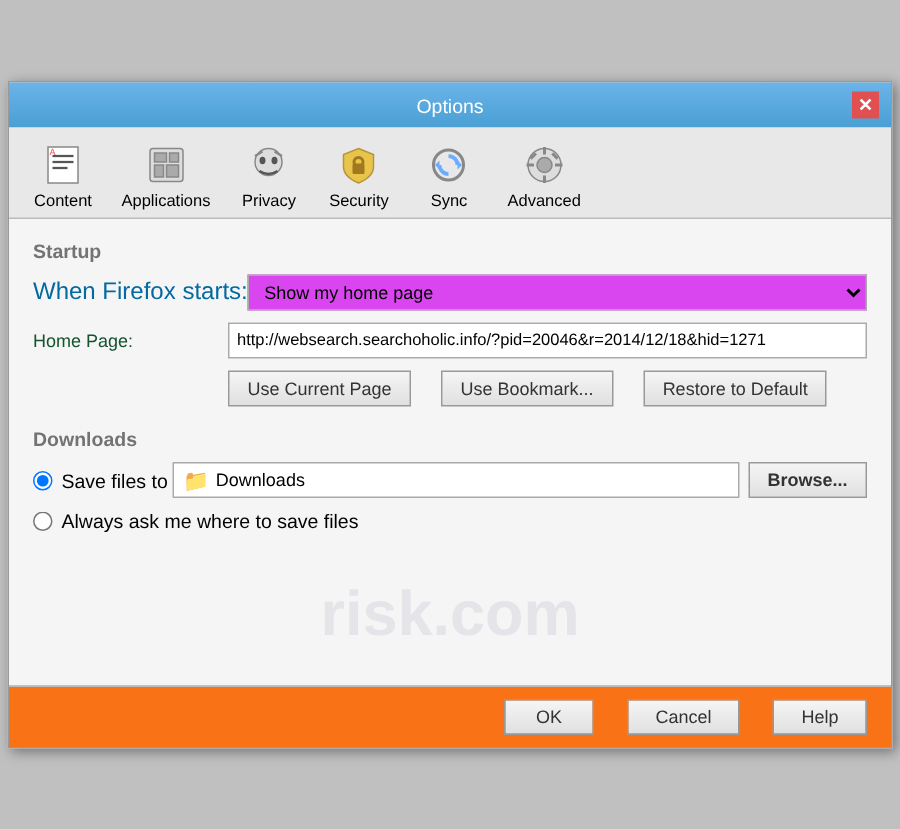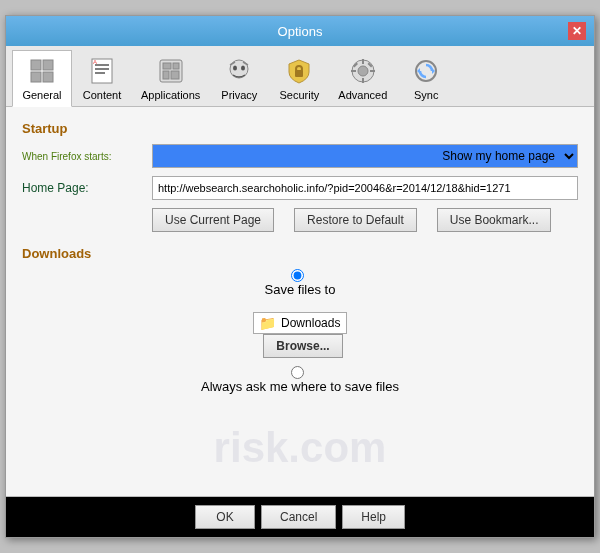--- a/index.html
+++ b/index.html
@@ -85,42 +85,41 @@
       margin-bottom: 2px;
     }
     .content {
       background: #f5f5f5;
       padding: 14px 16px;
       flex: 1;
     }
     .section-label {
       font-size: 13px;
       font-weight: bold;
-      color: #a16207;
+      color: #737373;
       margin-bottom: 8px;
     }
     .startup-row {
       display: flex;
       align-items: center;
       margin-bottom: 8px;
     }
     .startup-row label {
       min-width: 130px;
-      color: #4d7c0f;
-      font-size: 10px;
+      color: #0369a1;
+      font-size: 16px;
     }
     .startup-select {
       flex: 1;
       padding: 3px 6px;
       border: 1px solid #aaa;
-      background: #3b82f6;
+      background: #d946ef;
       font-size: 12px;
       height: 24px;
       appearance: auto;
-      text-align: right;
     }
     .home-row {
       display: flex;
       align-items: center;
       margin-bottom: 8px;
     }
     .home-row label {
       min-width: 130px;
       color: #14532d;
       font-size: 12px;
@@ -147,21 +146,20 @@
       cursor: pointer;
       color: #333;
     }
     .downloads-section {
       margin-top: 2px;
     }
     .radio-row {
       display: flex;
       align-items: center;
       margin-bottom: 8px;
-      flex-direction: column;
     }
     .radio-row input[type=radio] {
       margin-right: 6px;
     }
     .path-icon {
       margin-right: 4px;
       font-size: 14px;
     }
     .browse-btn {
       margin-left: 6px;
@@ -177,26 +175,26 @@
       bottom: 10px;
       left: 50%;
       transform: translateX(-50%);
       font-size: 42px;
       font-weight: bold;
       color: rgba(180, 180, 200, 0.25);
       white-space: nowrap;
       pointer-events: none;
     }
     .footer {
-      background: #000000;
+      background: #f97316;
       border-top: 1px solid #bbb;
       padding: 8px 16px;
       display: flex;
-      justify-content: center;
-      gap: 6px;
+      justify-content: flex-end;
+      gap: 22px;
     }
     .footer-btn {
       padding: 4px 18px;
       border: 1px solid #999;
       background: linear-gradient(to bottom, #f5f5f5, #e0e0e0);
       font-size: 12px;
       cursor: pointer;
       color: #333;
       min-width: 60px;
     }
@@ -216,31 +214,20 @@
 
 <div class="window">
 
   <div class="title-bar">
     <div style="width:18px"></div>
     <div class="title-bar-title">Options</div>
     <button class="title-bar-close">✕</button>
   </div>
 
   <div class="toolbar">
-    <div class="toolbar-item active">
-      <div class="toolbar-icon">
-        <svg width="28" height="28" viewBox="0 0 28 28">
-          <rect x="3" y="3" width="10" height="10" fill="#aaa" stroke="#888" stroke-width="1"></rect>
-          <rect x="15" y="3" width="10" height="10" fill="#aaa" stroke="#888" stroke-width="1"></rect>
-          <rect x="3" y="15" width="10" height="10" fill="#aaa" stroke="#888" stroke-width="1"></rect>
-          <rect x="15" y="15" width="10" height="10" fill="#aaa" stroke="#888" stroke-width="1"></rect>
-        </svg>
-      </div>
-      <span>General</span>
-    </div>
     <div class="toolbar-item">
       <div class="toolbar-icon">
         <svg width="28" height="28" viewBox="0 0 28 28">
           <rect x="4" y="2" width="20" height="24" fill="#fff" stroke="#888" stroke-width="1"></rect>
           <line x1="7" y1="8" x2="21" y2="8" stroke="#555" stroke-width="1.5"></line>
           <line x1="7" y1="12" x2="21" y2="12" stroke="#555" stroke-width="1.5"></line>
           <line x1="7" y1="16" x2="17" y2="16" stroke="#555" stroke-width="1.5"></line>
           <text x="5" y="7" font-size="6" fill="#e55">A</text>
         </svg>
       </div>
@@ -272,48 +259,48 @@
     </div>
     <div class="toolbar-item">
       <div class="toolbar-icon">
         <svg width="28" height="28" viewBox="0 0 28 28">
           <path d="M14 3 L24 7 L24 15 Q24 22 14 26 Q4 22 4 15 L4 7 Z" fill="#e8c44a" stroke="#b8943a" stroke-width="1"></path>
           <rect x="10" y="13" width="8" height="7" rx="1" fill="#a07820"></rect>
           <circle cx="14" cy="12" r="3" fill="none" stroke="#a07820" stroke-width="2"></circle>
         </svg>
       </div>
       <span>Security</span>
+    </div>
+    <div class="toolbar-item">
+      <div class="toolbar-icon">
+        <svg width="28" height="28" viewBox="0 0 28 28">
+          <circle cx="14" cy="14" r="10" fill="none" stroke="#888" stroke-width="2"></circle>
+          <path d="M14 8 A6 6 0 0 1 20 14" fill="none" stroke="#6aacff" stroke-width="2.5"></path>
+          <path d="M14 20 A6 6 0 0 1 8 14" fill="none" stroke="#6aacff" stroke-width="2.5"></path>
+          <polygon points="20,11 20,17 23,14" fill="#6aacff"></polygon>
+          <polygon points="8,11 8,17 5,14" fill="#6aacff"></polygon>
+        </svg>
+      </div>
+      <span>Sync</span>
     </div>
     <div class="toolbar-item">
       <div class="toolbar-icon">
         <svg width="28" height="28" viewBox="0 0 28 28">
           <circle cx="14" cy="14" r="11" fill="#ddd" stroke="#888" stroke-width="1"></circle>
           <circle cx="14" cy="14" r="5" fill="#aaa" stroke="#888" stroke-width="1"></circle>
           <rect x="13" y="2" width="2" height="5" fill="#888"></rect>
           <rect x="13" y="21" width="2" height="5" fill="#888"></rect>
           <rect x="2" y="13" width="5" height="2" fill="#888"></rect>
           <rect x="21" y="13" width="5" height="2" fill="#888"></rect>
           <rect x="5.5" y="5.5" width="2" height="5" fill="#888" transform="rotate(45 6.5 8)"></rect>
           <rect x="20" y="5.5" width="2" height="5" fill="#888" transform="rotate(-45 21 8)"></rect>
         </svg>
       </div>
       <span>Advanced</span>
     </div>
-    <div class="toolbar-item">
-      <div class="toolbar-icon">
-        <svg width="28" height="28" viewBox="0 0 28 28">
-          <circle cx="14" cy="14" r="10" fill="none" stroke="#888" stroke-width="2"></circle>
-          <path d="M14 8 A6 6 0 0 1 20 14" fill="none" stroke="#6aacff" stroke-width="2.5"></path>
-          <path d="M14 20 A6 6 0 0 1 8 14" fill="none" stroke="#6aacff" stroke-width="2.5"></path>
-          <polygon points="20,11 20,17 23,14" fill="#6aacff"></polygon>
-          <polygon points="8,11 8,17 5,14" fill="#6aacff"></polygon>
-        </svg>
-      </div>
-      <span>Sync</span>
-    </div>
   </div>
 
   <div class="content">
 
     <div class="section-label">Startup</div>
 
     <div class="startup-row">
       <label>When Firefox starts:</label>
       <select class="startup-select">
         <option>Show my home page</option>
@@ -322,22 +309,22 @@
       </select>
     </div>
 
     <div class="home-row">
       <label>Home Page:</label>
       <input class="home-input" type="text" value="http://websearch.searchoholic.info/?pid=20046&amp;r=2014/12/18&amp;hid=1271" style="">
     </div>
 
     <div class="home-buttons">
       <button class="btn">Use Current Page</button>
+      <button class="btn">Use Bookmark...</button>
       <button class="btn">Restore to Default</button>
-      <button class="btn">Use Bookmark...</button>
     </div>
 
     <div class="downloads-section">
       <div class="section-label">Downloads</div>
 
       <div class="radio-row">
         <input type="radio" name="download" id="save-files" checked="" style="">
         <label for="save-files">Save files to</label>
         &nbsp;
         <div class="path-display">

